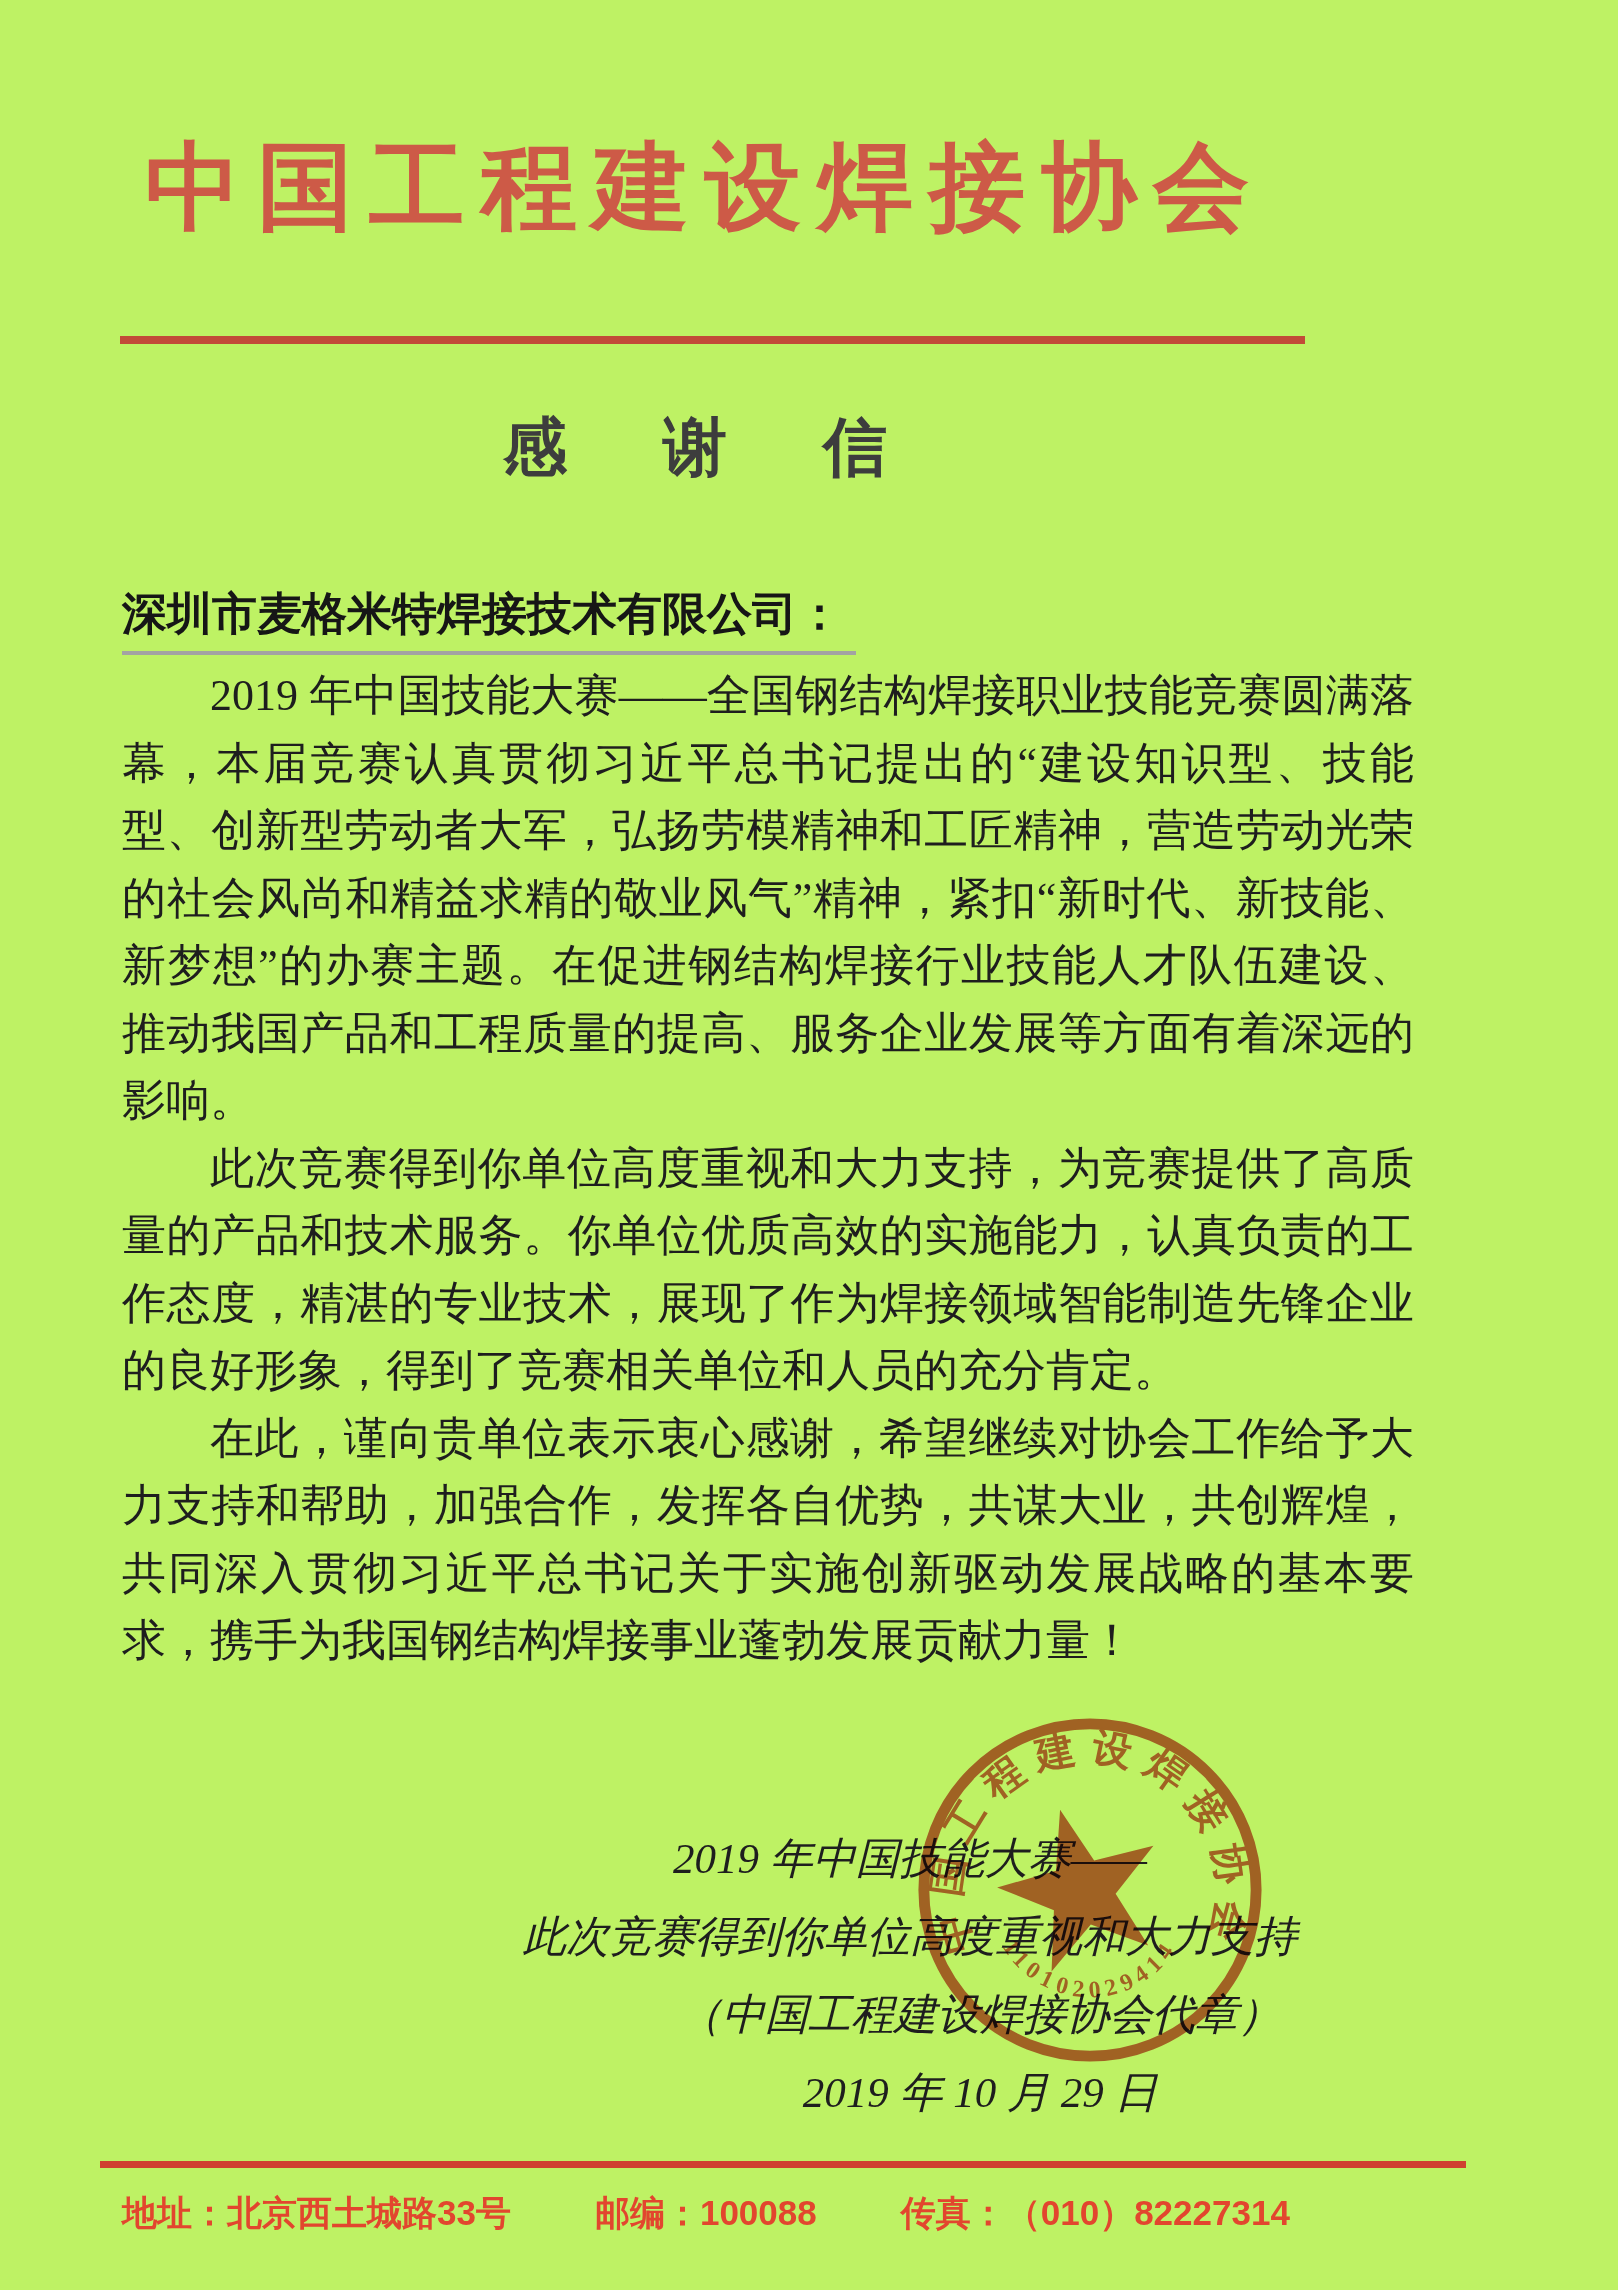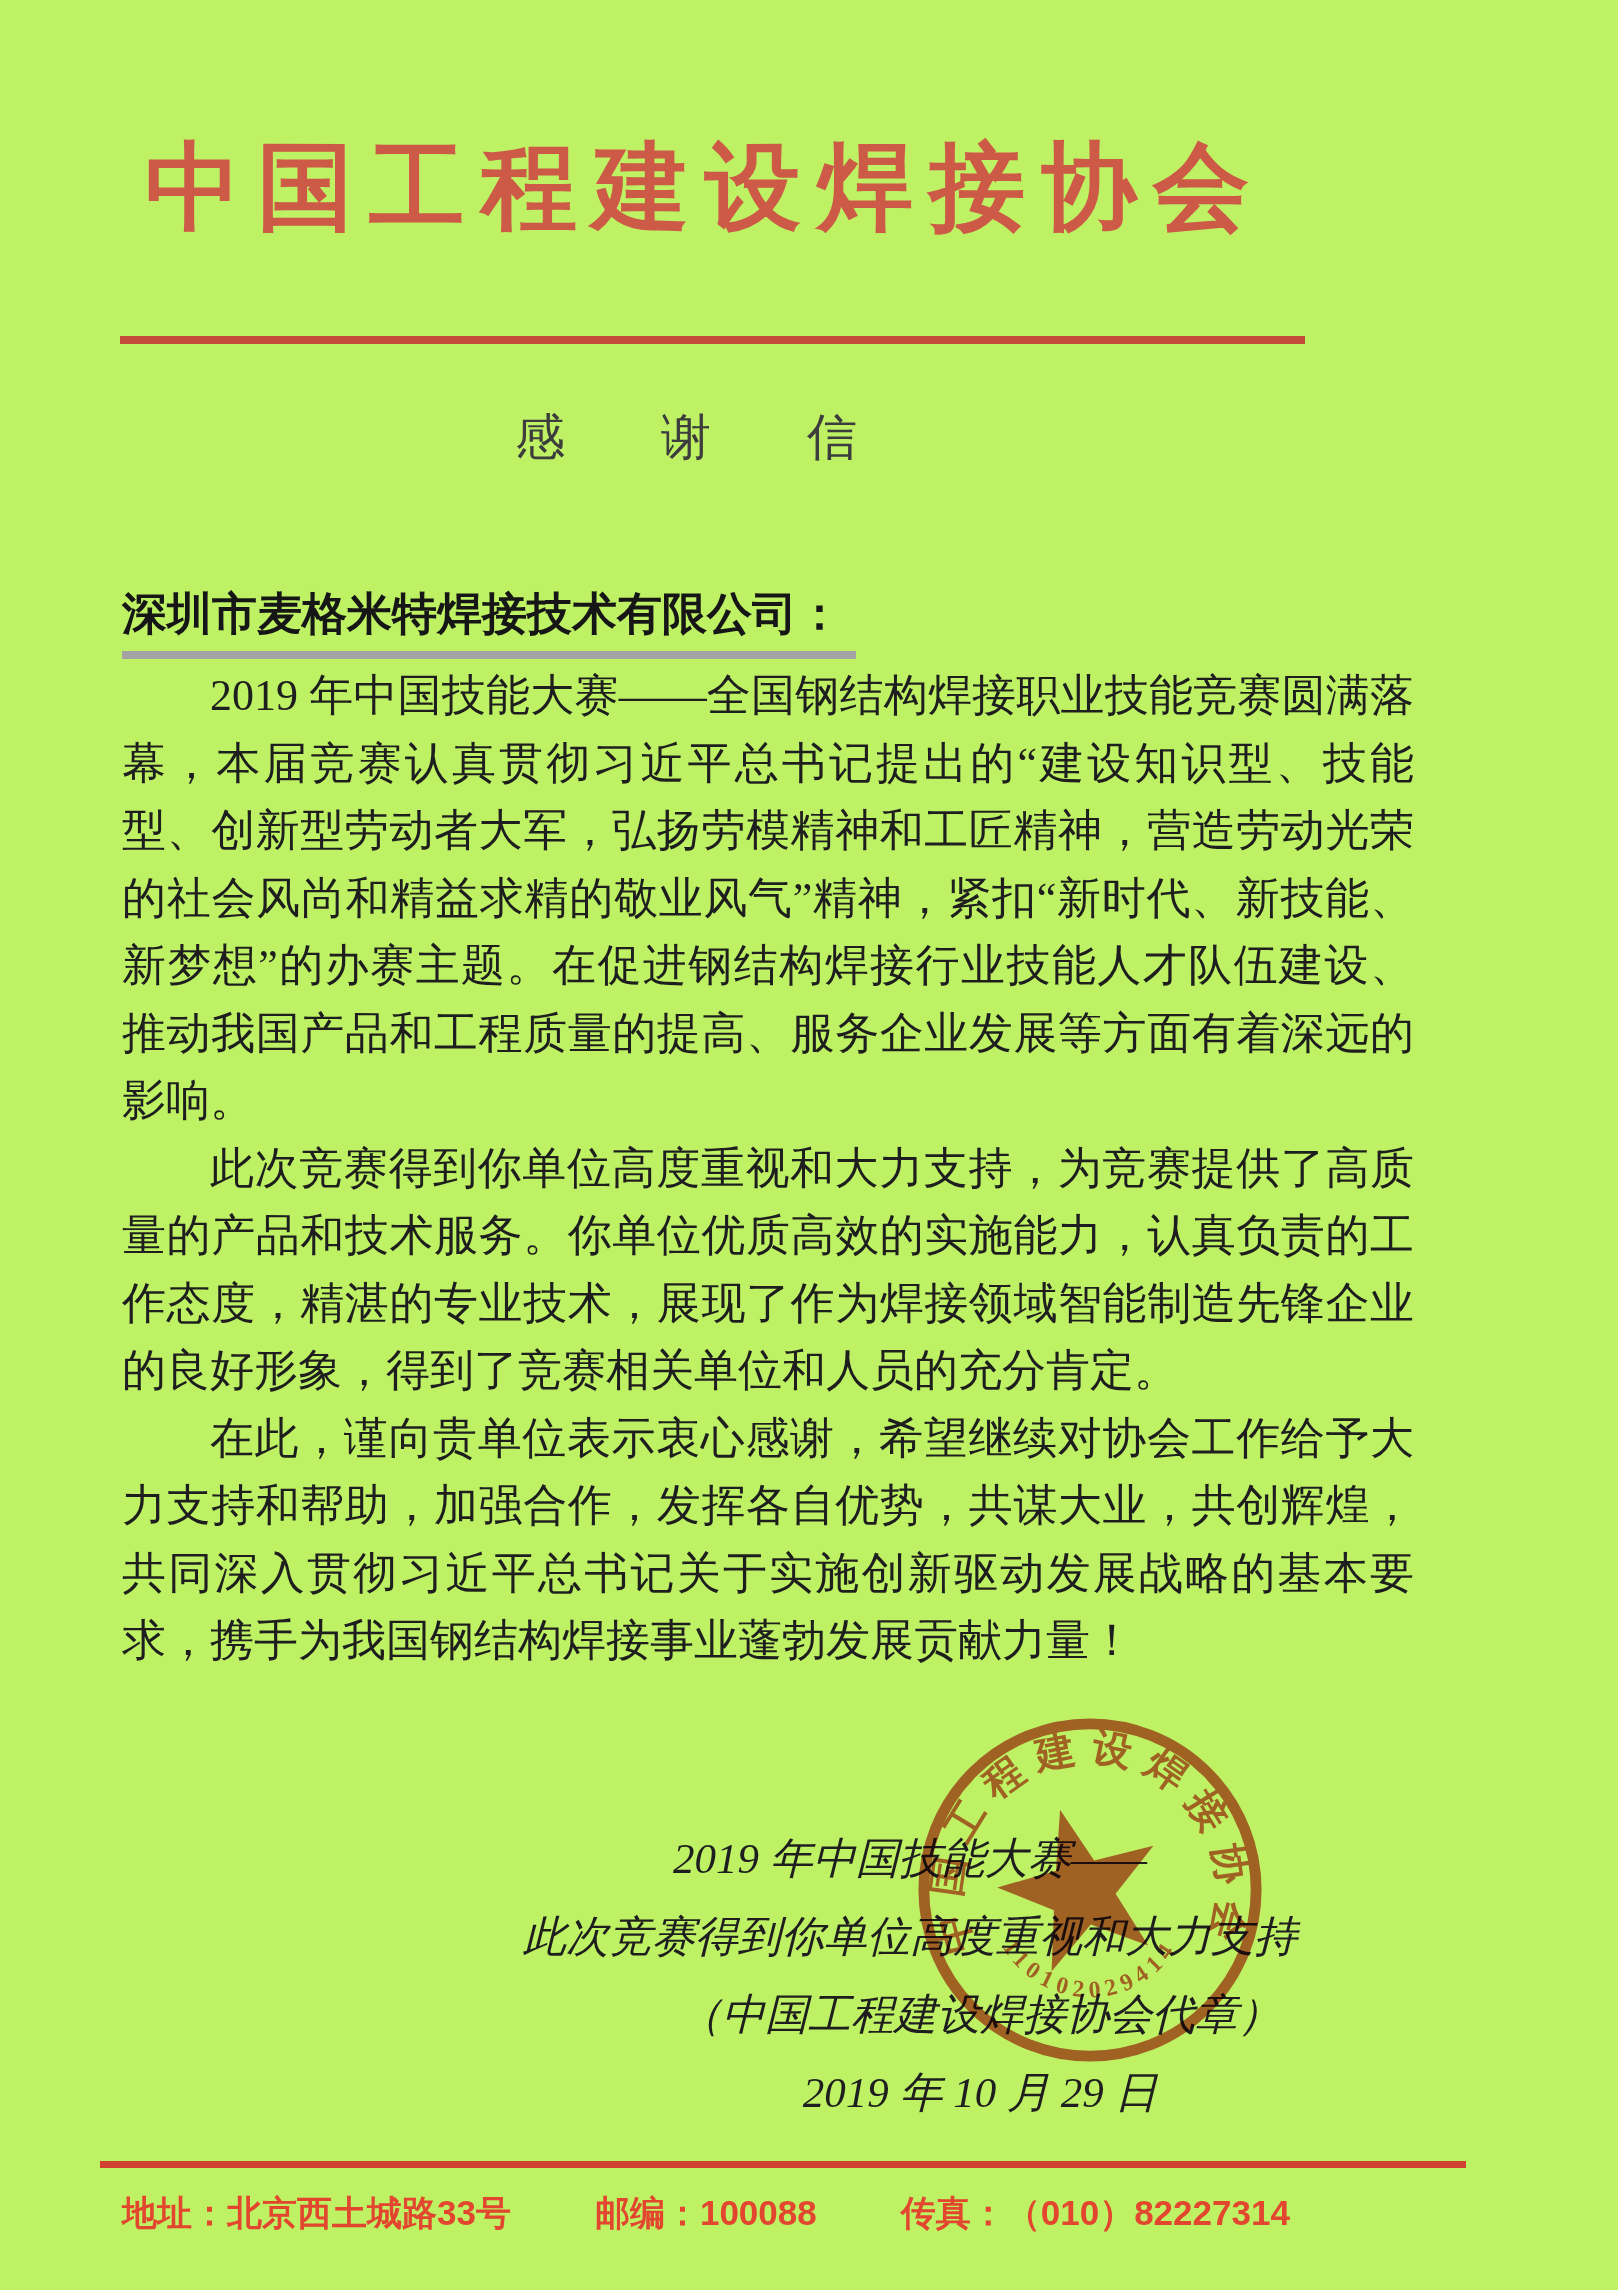--- a/index.html
+++ b/index.html
@@ -20,33 +20,33 @@
     letter-spacing:16px;
     white-space:nowrap;
   }
   .header-rule {
     position:absolute; top:336px; left:120px;
     width:1185px; height:8px;
     background:#c24b38;
   }
   
   .letter-title {
-    position:absolute; top:404px; left:96px; width:1180px;
+    position:absolute; top:404px; left:105px; width:1180px;
     text-align:center;
-    font-size:50px; font-weight:400;
+    font-size:64px; font-weight:700;
     letter-spacing:96px; text-indent:96px;
     color:#3d3d3d;
     white-space:nowrap;
   }
   
   .recipient {
     position:absolute; top:584px; left:122px;
     font-size:45px; font-weight:700;
     color:#161616;
-    border-bottom:8px solid #a3a3a3;
+    border-bottom:4px solid #a3a3a3;
     padding:0 14px 7px 0;
     white-space:nowrap;
   }
   .body-text {
     position:absolute; top:662px; left:122px; width:1292px;
     font-size:44px; line-height:67.5px;
     color:#1e1e1e;
     text-align:justify;
   }
   .body-text p { margin:0; text-indent:2em;font-family:Liberation Serif, serif; }

